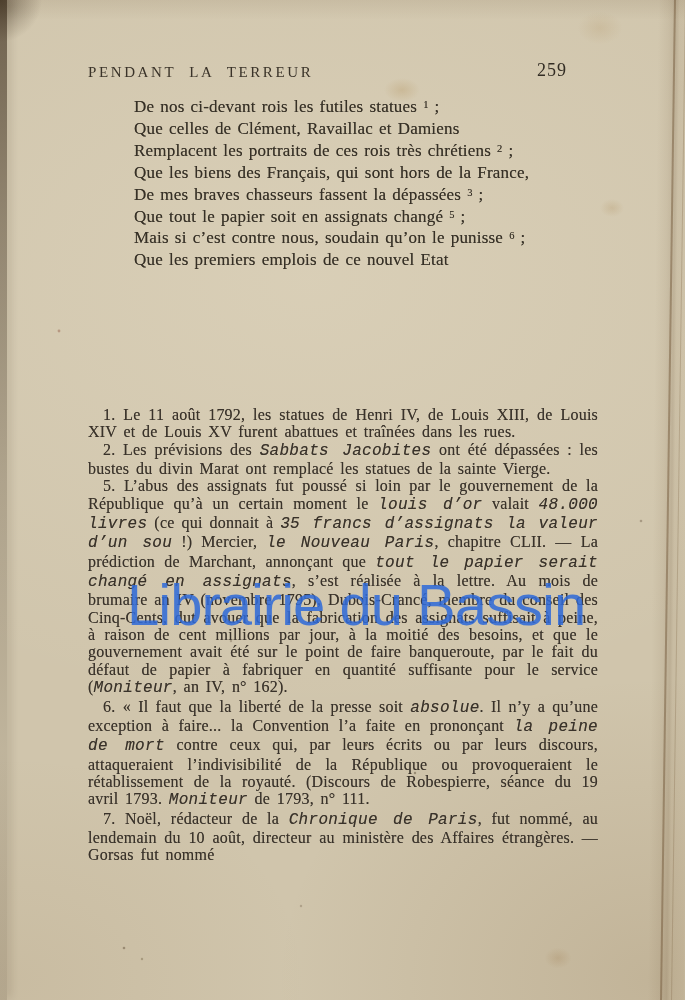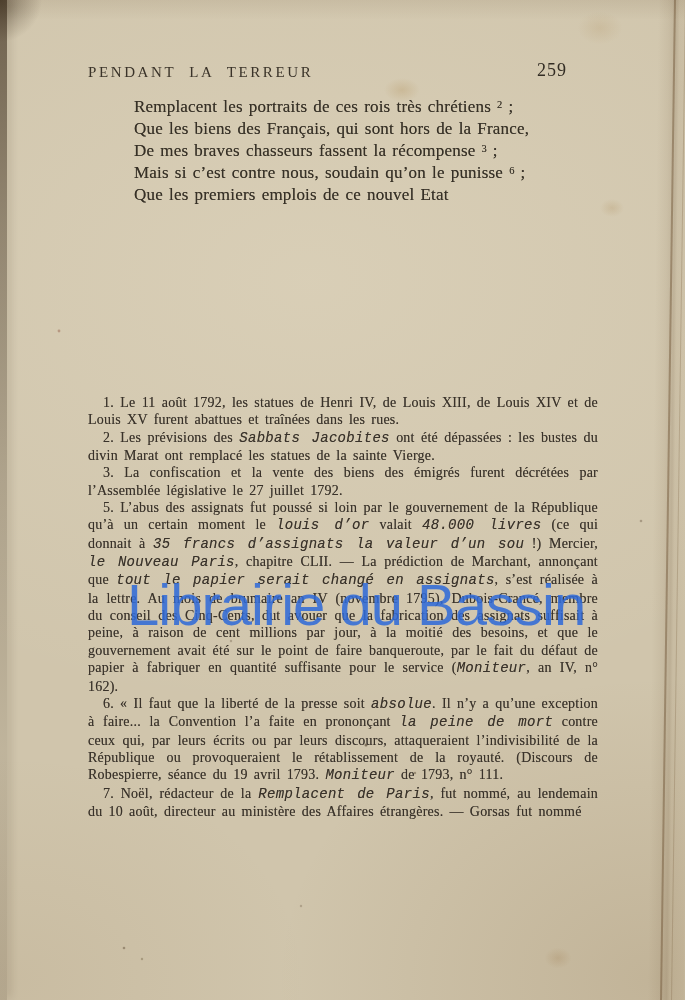--- a/index.html
+++ b/index.html
@@ -61,56 +61,58 @@
   .poem{
     position:absolute;left:134px;top:96px;
     font-size:17px;line-height:21.9px;letter-spacing:0.2px;word-spacing:1.6px;
     white-space:nowrap;color:#363026;
     text-shadow:0 0 0.4px rgba(44,38,30,0.55);
   }
   .poem-line sup{
     font-size:10.5px;line-height:0;vertical-align:4px;letter-spacing:0;
   }
   .footnotes{
-    position:absolute;left:88px;top:394px;width:510px;
-    font-size:14px;line-height:17.35px;letter-spacing:0.22px;word-spacing:2.4px;
+    position:absolute;left:88px;top:406px;width:510px;
+    font-size:16px;line-height:17.35px;letter-spacing:0.22px;word-spacing:2.4px;
     text-align:justify;color:#39322a;
     text-shadow:0 0 0.3px rgba(44,38,30,0.5);
   }
   .footnote{margin:0;text-indent:15px;}
   .footnote em{letter-spacing:0.3px;font-family:Liberation Mono, monospace;}
   .watermark{
     position:absolute;left:127px;top:576px;
     font-family:"Liberation Sans", sans-serif;
     font-size:58px;line-height:58px;letter-spacing:-1px;white-space:nowrap;
     opacity:0.86;
   }
 </style>
 </head>
 <body>
 
 <div id="page" style="background-color: rgb(208, 197, 172); color: rgb(56, 49, 42);">
   <div class="running-title">PENDANT LA TERREUR</div>
   <div class="page-number">259</div>
 
   <div class="poem">
+      <div class="poem-line"><span>De nos ci-devant rois les futiles statues</span> <sup>1</sup> ;</div>
+      <div class="poem-line"><span>Que celles de Clément, Ravaillac et Damiens</span></div>
       <div class="poem-line"><span>Remplacent les portraits de ces rois très chrétiens</span> <sup>2</sup> ;</div>
       <div class="poem-line"><span>Que les biens des Français, qui sont hors de la France,</span></div>
-      <div class="poem-line"><span>De mes braves chasseurs fassent la récompense</span> <sup>3</sup> ;</div>
+      <div class="poem-line"><span>De mes braves chasseurs fassent la dépassées</span> <sup>3</sup> ;</div>
+      <div class="poem-line"><span>Que tout le papier soit en assignats changé</span> <sup>5</sup> ;</div>
       <div class="poem-line"><span>Mais si c’est contre nous, soudain qu’on le punisse</span> <sup>6</sup> ;</div>
       <div class="poem-line"><span>Que les premiers emplois de ce nouvel Etat</span></div>
     </div>
 
   <div class="footnotes">
       <p class="footnote"><span>1. Le 11 août 1792, les statues de Henri IV, de Louis XIII, de Louis XIV et de Louis XV furent abattues et traînées dans les rues.</span></p>
       <p class="footnote"><span>2. Les prévisions des </span><em>Sabbats Jacobites</em><span> ont été dépassées : les bustes du divin Marat ont remplacé les statues de la sainte Vierge.</span></p>
-      <p class="footnote"><span>3. La confiscation et la vente des biens des émigrés furent décrétées par l’Assemblée législative le 27 juillet 1792.</span></p>
       <p class="footnote"><span>5. L’abus des assignats fut poussé si loin par le gouvernement de la République qu’à un certain moment le </span><em>louis d’or</em><span> valait </span><em>48.000 livres</em><span> (ce qui donnait à </span><em>35 francs d’assignats la valeur d’un sou</em><span> !) Mercier, </span><em>le Nouveau Paris</em><span>, chapitre CLII. — La prédiction de Marchant, annonçant que </span><em>tout le papier serait changé en assignats</em><span>, s’est réalisée à la lettre. Au mois de brumaire an IV (novembre 1795), Dubois-Crancé, membre du conseil des Cinq-Cents, dut avouer que la fabrication des assignats suffisait à peine, à raison de cent millions par jour, à la moitié des besoins, et que le gouvernement avait été sur le point de faire banqueroute, par le fait du défaut de papier à fabriquer en quantité suffisante pour le service (</span><em>Moniteur</em><span>, an IV, n° 162).</span></p>
       <p class="footnote"><span>6. « Il faut que la liberté de la presse soit </span><em>absolue</em><span>. Il n’y a qu’une exception à faire... la Convention l’a faite en prononçant </span><em>la peine de mort</em><span> contre ceux qui, par leurs écrits ou par leurs discours, attaqueraient l’indivisibilité de la République ou provoqueraient le rétablissement de la royauté. (Discours de Robespierre, séance du 19 avril 1793. </span><em>Moniteur</em><span> de 1793, n° 111.</span></p>
-      <p class="footnote"><span>7. Noël, rédacteur de la </span><em>Remplacent de Paris</em><span>, fut nommé, au lendemain du 10 août, directeur au ministère des Affaires étrangères. — Gorsas fut nommé</span></p>
+      <p class="footnote"><span>7. Noël, rédacteur de la </span><em>Chronique de Paris</em><span>, fut nommé, au lendemain du 10 août, directeur au ministère des Affaires étrangères. — Gorsas fut nommé</span></p>
     </div>
 
   <div class="watermark" style="color: rgb(47, 106, 217); text-align: right;">Librairie du Bassin</div>
 
   <div class="left-edge"></div>
   <div class="page-edge-shade"></div>
   <div class="page-edge-line"></div>
   <div class="page-edge-line faint"></div>
   <div class="specks"></div>
 </div>

